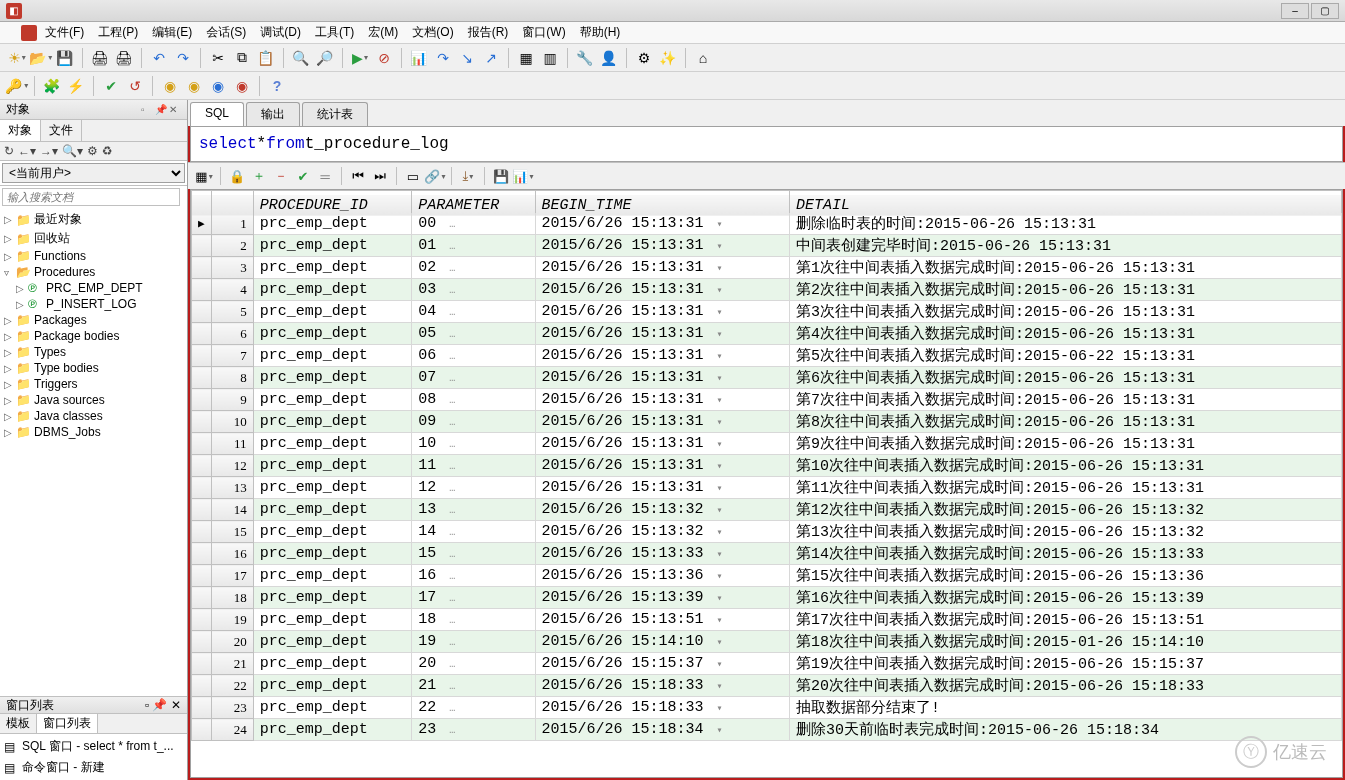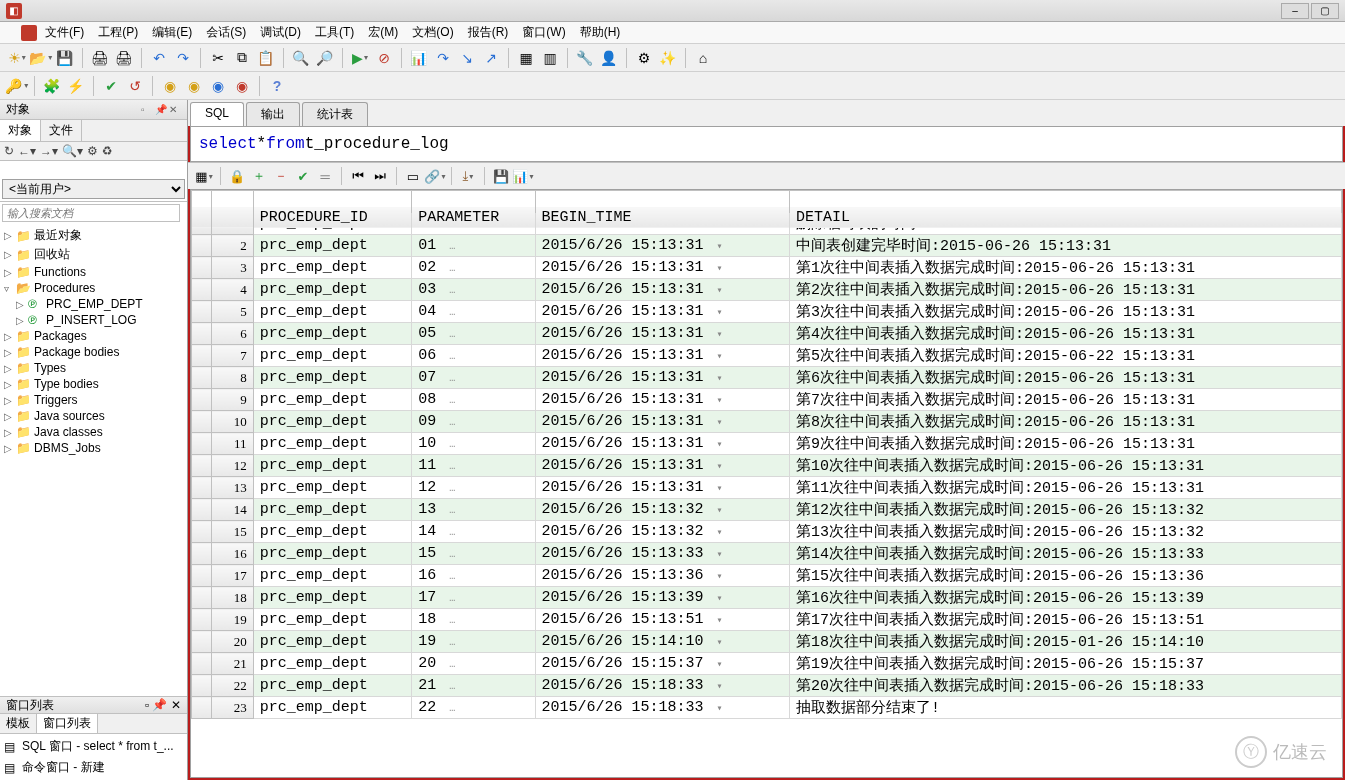--- a/index.html
+++ b/index.html
@@ -24,21 +24,21 @@
 .left-panel { width: 188px; background: #fff; border-right: 1px solid #a0a0a0; display:flex; flex-direction:column; }
 .panel-header { background: linear-gradient(#f0f0f0, #e0e0e0); height: 20px; display:flex; align-items:center; padding:0 6px; border-bottom:1px solid #c0c0c0; font-size:12px; }
 .panel-header .pin { margin-left:auto; display:flex; gap:2px; }
 .panel-header .pin-btn { width:12px; height:12px; font-size:10px; color:#666; cursor:pointer; }
 .sub-tabs { display:flex; background:#f0f0f0; border-bottom:1px solid #c0c0c0; }
 .sub-tab { padding:2px 8px; font-size:12px; border-right:1px solid #c0c0c0; cursor:pointer; }
 .sub-tab.active { background:#fff; }
 .nav-row { background:#f0f0f0; padding:2px 4px; display:flex; gap:4px; border-bottom:1px solid #c0c0c0; }
 .nav-btn { font-size:12px; cursor:pointer; color:#444; }
 .dropdown { width:100%; padding:1px 2px; font-size:12px; border:1px solid #a0a0a0; }
-.user-row { padding:2px; border-bottom:1px solid #c0c0c0; display:flex; gap:2px;margin-top:16px; }
+.user-row { padding:2px; border-bottom:1px solid #c0c0c0; display:flex; gap:2px; }
 .search-box { width:95%; margin:2px; padding:2px 4px; font-size:11px; font-style:italic; color:#888; border:1px solid #c0c0c0; }
 
 .tree { flex:1; overflow:auto; padding:2px; font-size:12px; }
 .tree-item { display:flex; align-items:center; padding:1px 2px; cursor:pointer; white-space:nowrap; }
 .tree-exp { width:12px; font-size:10px; color:#666; }
 .tree-icon { width:16px; font-size:12px; margin-right:2px; }
 .folder { color:#d4a84b; }
 .proc-icon { color:#2a9d3f; font-weight:bold; }
 .tree-label { font-size:12px; }
 .indent1 { padding-left:14px; }
@@ -58,21 +58,21 @@
 .sql-editor { background:#fff; border:1px solid #a0a0a0; margin:0 2px; padding:4px 8px; font-family:"Courier New", monospace; font-size:16px; height:36px; display:flex; align-items:center; }
 .kw { color:#0000cc; }
 .ident { color:#000; }
 
 .grid-toolbar { background:#f0f0f0; padding:3px 6px; display:flex; align-items:center; gap:2px; border-top:1px solid #c0c0c0; }
 .gt-btn { width:20px; height:20px; display:flex; align-items:center; justify-content:center; cursor:pointer; font-size:13px; border:1px solid transparent; }
 .gt-sep { width:1px; height:18px; background:#c0c0c0; margin:0 4px; }
 
 .grid-wrap { flex:1; overflow:auto; background:#fff; border:1px solid #a0a0a0; margin:0 2px 2px 2px; }
 table.datagrid { border-collapse:collapse; width:100%; font-family:"Courier New", monospace; font-size:15px; }
-.datagrid th { background:linear-gradient(#f8f8f8,#e8e8e8); border:1px solid #c0c0c0; padding:2px 6px; text-align:left; font-weight:normal; font-family:"Courier New",monospace; color:#000; position:sticky; top:16px; }
+.datagrid th { background:linear-gradient(#f8f8f8,#e8e8e8); border:1px solid #c0c0c0; padding:2px 6px; text-align:left; font-weight:normal; font-family:"Courier New",monospace; color:#000; position:sticky; top:4px;font-style:italic; }
 .datagrid td { border:1px solid #d8d8d8; padding:1px 6px; white-space:nowrap; }
 .datagrid .rownum-cell { background:linear-gradient(#f8f8f8,#e8e8e8); text-align:right; width:42px; border:1px solid #c0c0c0; font-family:Tahoma; font-size:13px; }
 .datagrid .rowptr-cell { background:linear-gradient(#f8f8f8,#e8e8e8); width:18px; border:1px solid #c0c0c0; text-align:center; font-size:11px; }
 .datagrid tbody tr.even { background:#e8f5e9; }
 .datagrid tbody tr.odd { background:#fff; }
 .cell-num { }
 .cell-time { }
 .cell-det { }
 .cell-drop { color:#888; font-size:10px; padding-left:4px; }
 .th-first { width:18px; }
@@ -513,20 +513,28 @@
               <td class="cell-det">第20次往中间表插入数据完成时间:2015-06-26 15:18:33</td>
             </tr>
             <tr class="odd">
               <td class="rowptr-cell"></td>
               <td class="rownum-cell">23</td>
               <td class="cell-num">prc_emp_dept</td>
               <td>22 <span class="cell-drop">…</span></td>
               <td class="cell-time">2015/6/26 15:18:33 <span class="cell-drop">▾</span></td>
               <td class="cell-det">抽取数据部分结束了!</td>
             </tr>
+            <tr class="even">
+              <td class="rowptr-cell"></td>
+              <td class="rownum-cell">24</td>
+              <td class="cell-num">prc_emp_dept</td>
+              <td>23 <span class="cell-drop">…</span></td>
+              <td class="cell-time">2015/6/26 15:18:34 <span class="cell-drop">▾</span></td>
+              <td class="cell-det">删除30天前临时表完成时间:2015-06-26 15:18:34</td>
+            </tr>
           </tbody>
       </table>
     </div>
   </div>
 </div>
 
 <div class="watermark">
   <span class="wm-icon">Ⓨ</span>
   <span>亿速云</span>
 </div>

